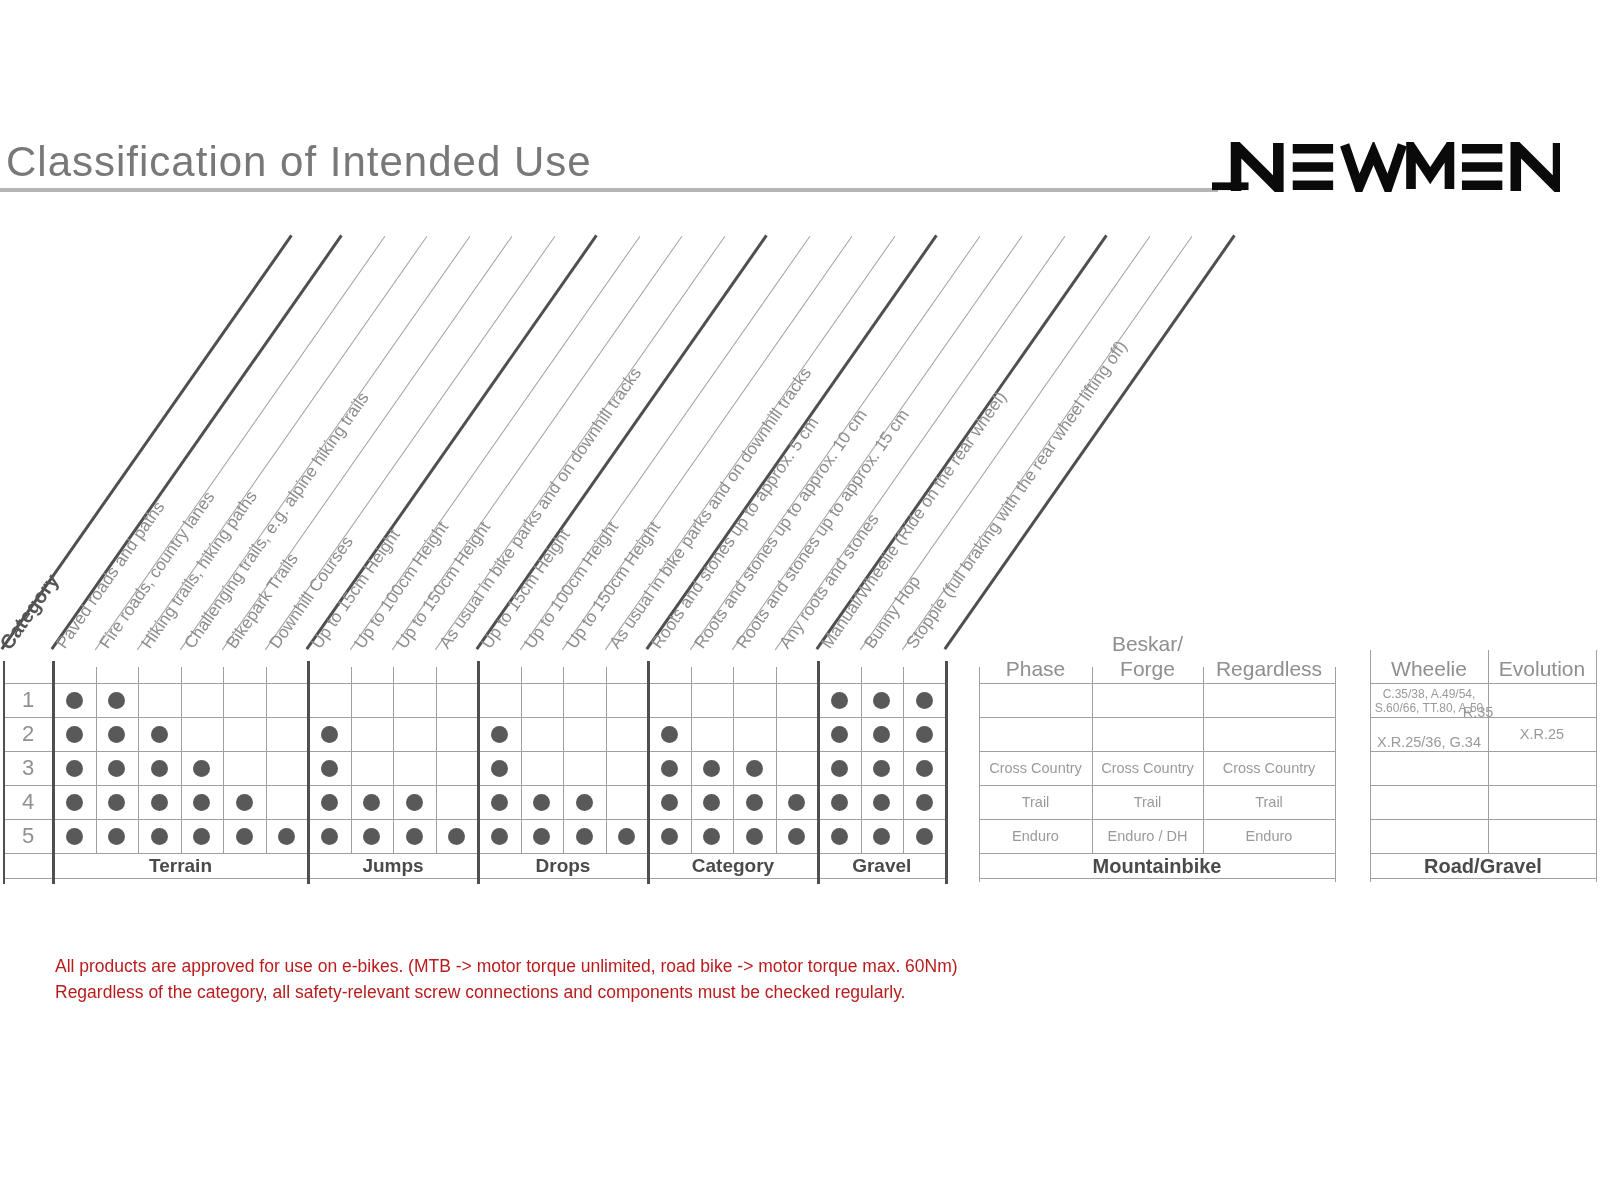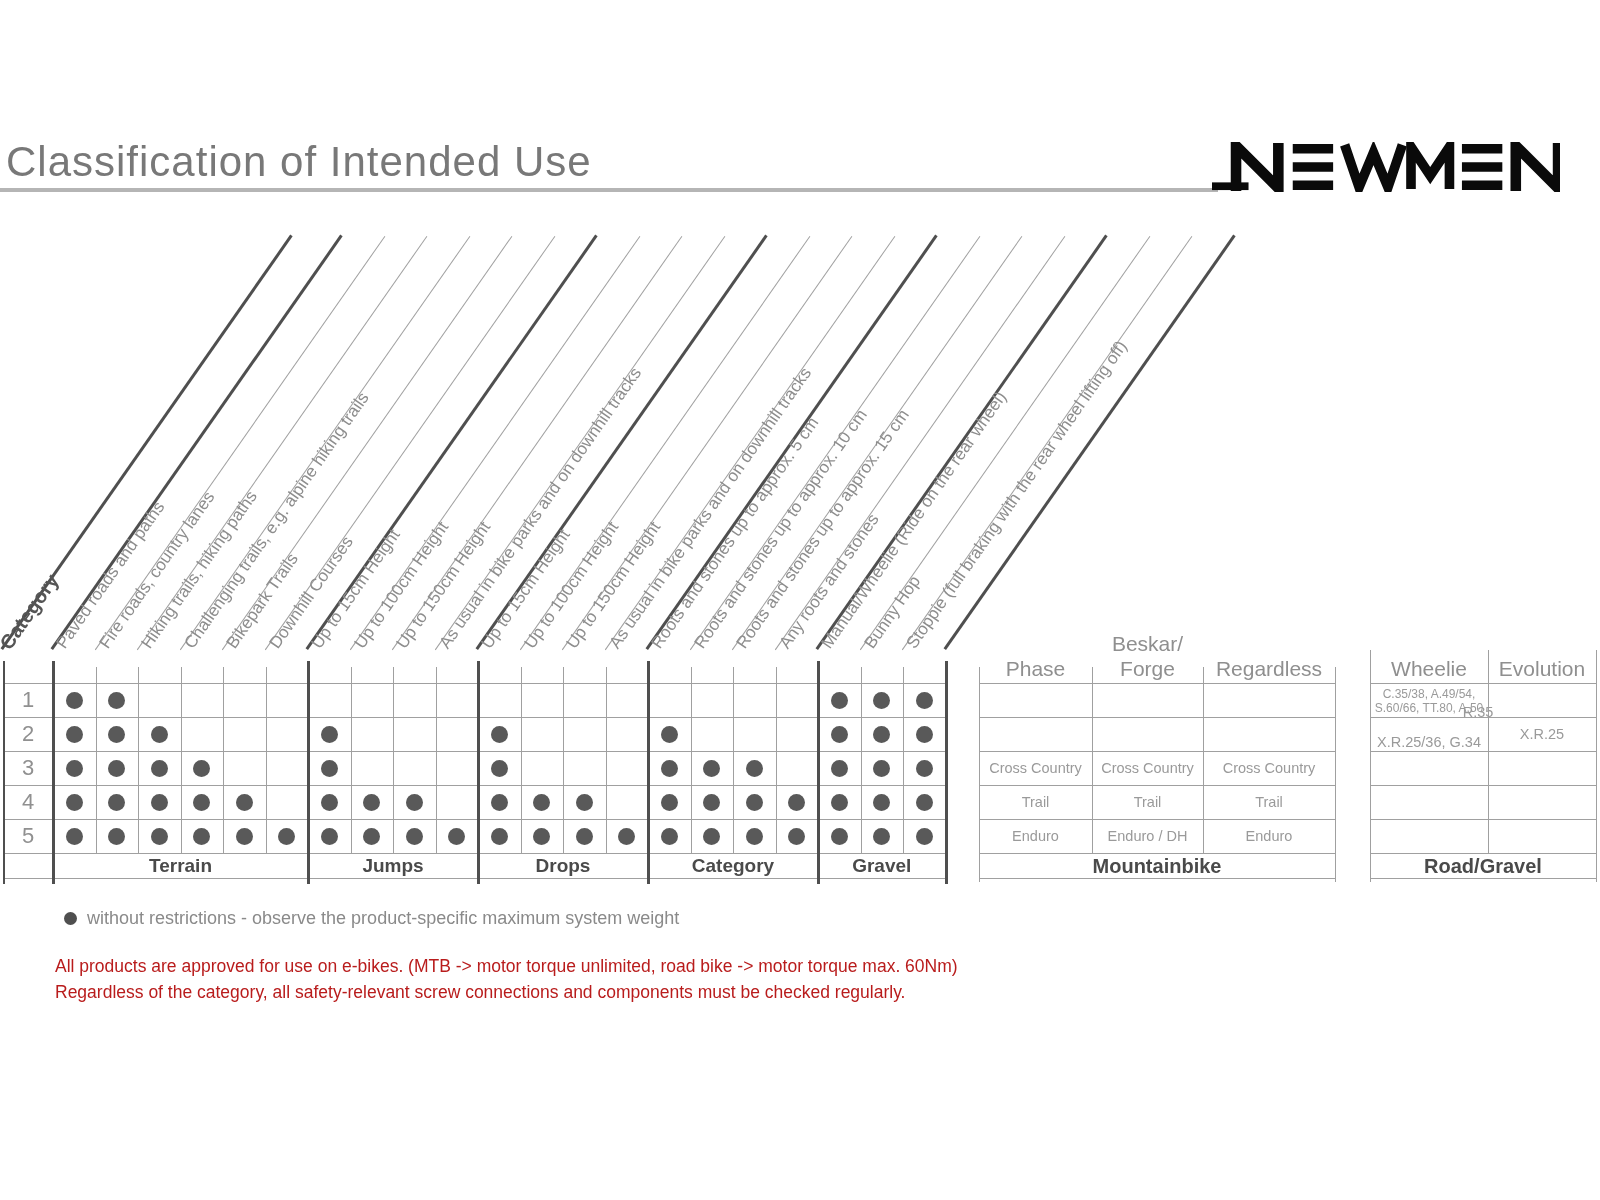--- a/index.html
+++ b/index.html
@@ -243,23 +243,19 @@
       <div class="chead" style="left: 1488px; width: 108px; top: 656px;">
         <div>Evolution</div>
       </div>
       <div class="cell" style="left: 1370px; width: 118px; top: 683px; height: 34px; font-size: 12px; line-height: 14px; padding-top: 4px; box-sizing: border-box;">C.35/38, A.49/54, S.60/66, TT.80, A.50</div>
       <div class="cell" style="left: 1424px; width: 108px; top: 683px; height: 34px; font-size: 14.5px; line-height: 34px; padding-top: 12px; box-sizing: border-box;">R.35</div>
       <div class="cell" style="left: 1370px; width: 118px; top: 717px; height: 34px; font-size: 14.5px; line-height: 34px; padding-top: 8px; box-sizing: border-box;">X.R.25/36, G.34</div>
       <div class="cell" style="left: 1488px; width: 108px; top: 717px; height: 34px; font-size: 14.5px; line-height: 34px; padding-top: 0px; box-sizing: border-box;">X.R.25</div>
       <div class="gfoot" style="left: 1370px; top: 854px; width: 226px; height: 24px; line-height: 24px; font-size: 20px;">Road/Gravel</div>
     </div>
 
-  <div class="legend">
-    <span class="legend-dot"></span>
-    <span>without restrictions - observe the product-specific maximum system weight</span>
-  </div>
 
   <div class="notes">
     <div>All products are approved for use on e-bikes. (MTB -&gt; motor torque unlimited, road bike -&gt; motor torque max. 60Nm)</div>
     <div>Regardless of the category, all safety-relevant screw connections and components must be checked regularly.</div>
   </div>
 
 </div>
 
 </body></html>

